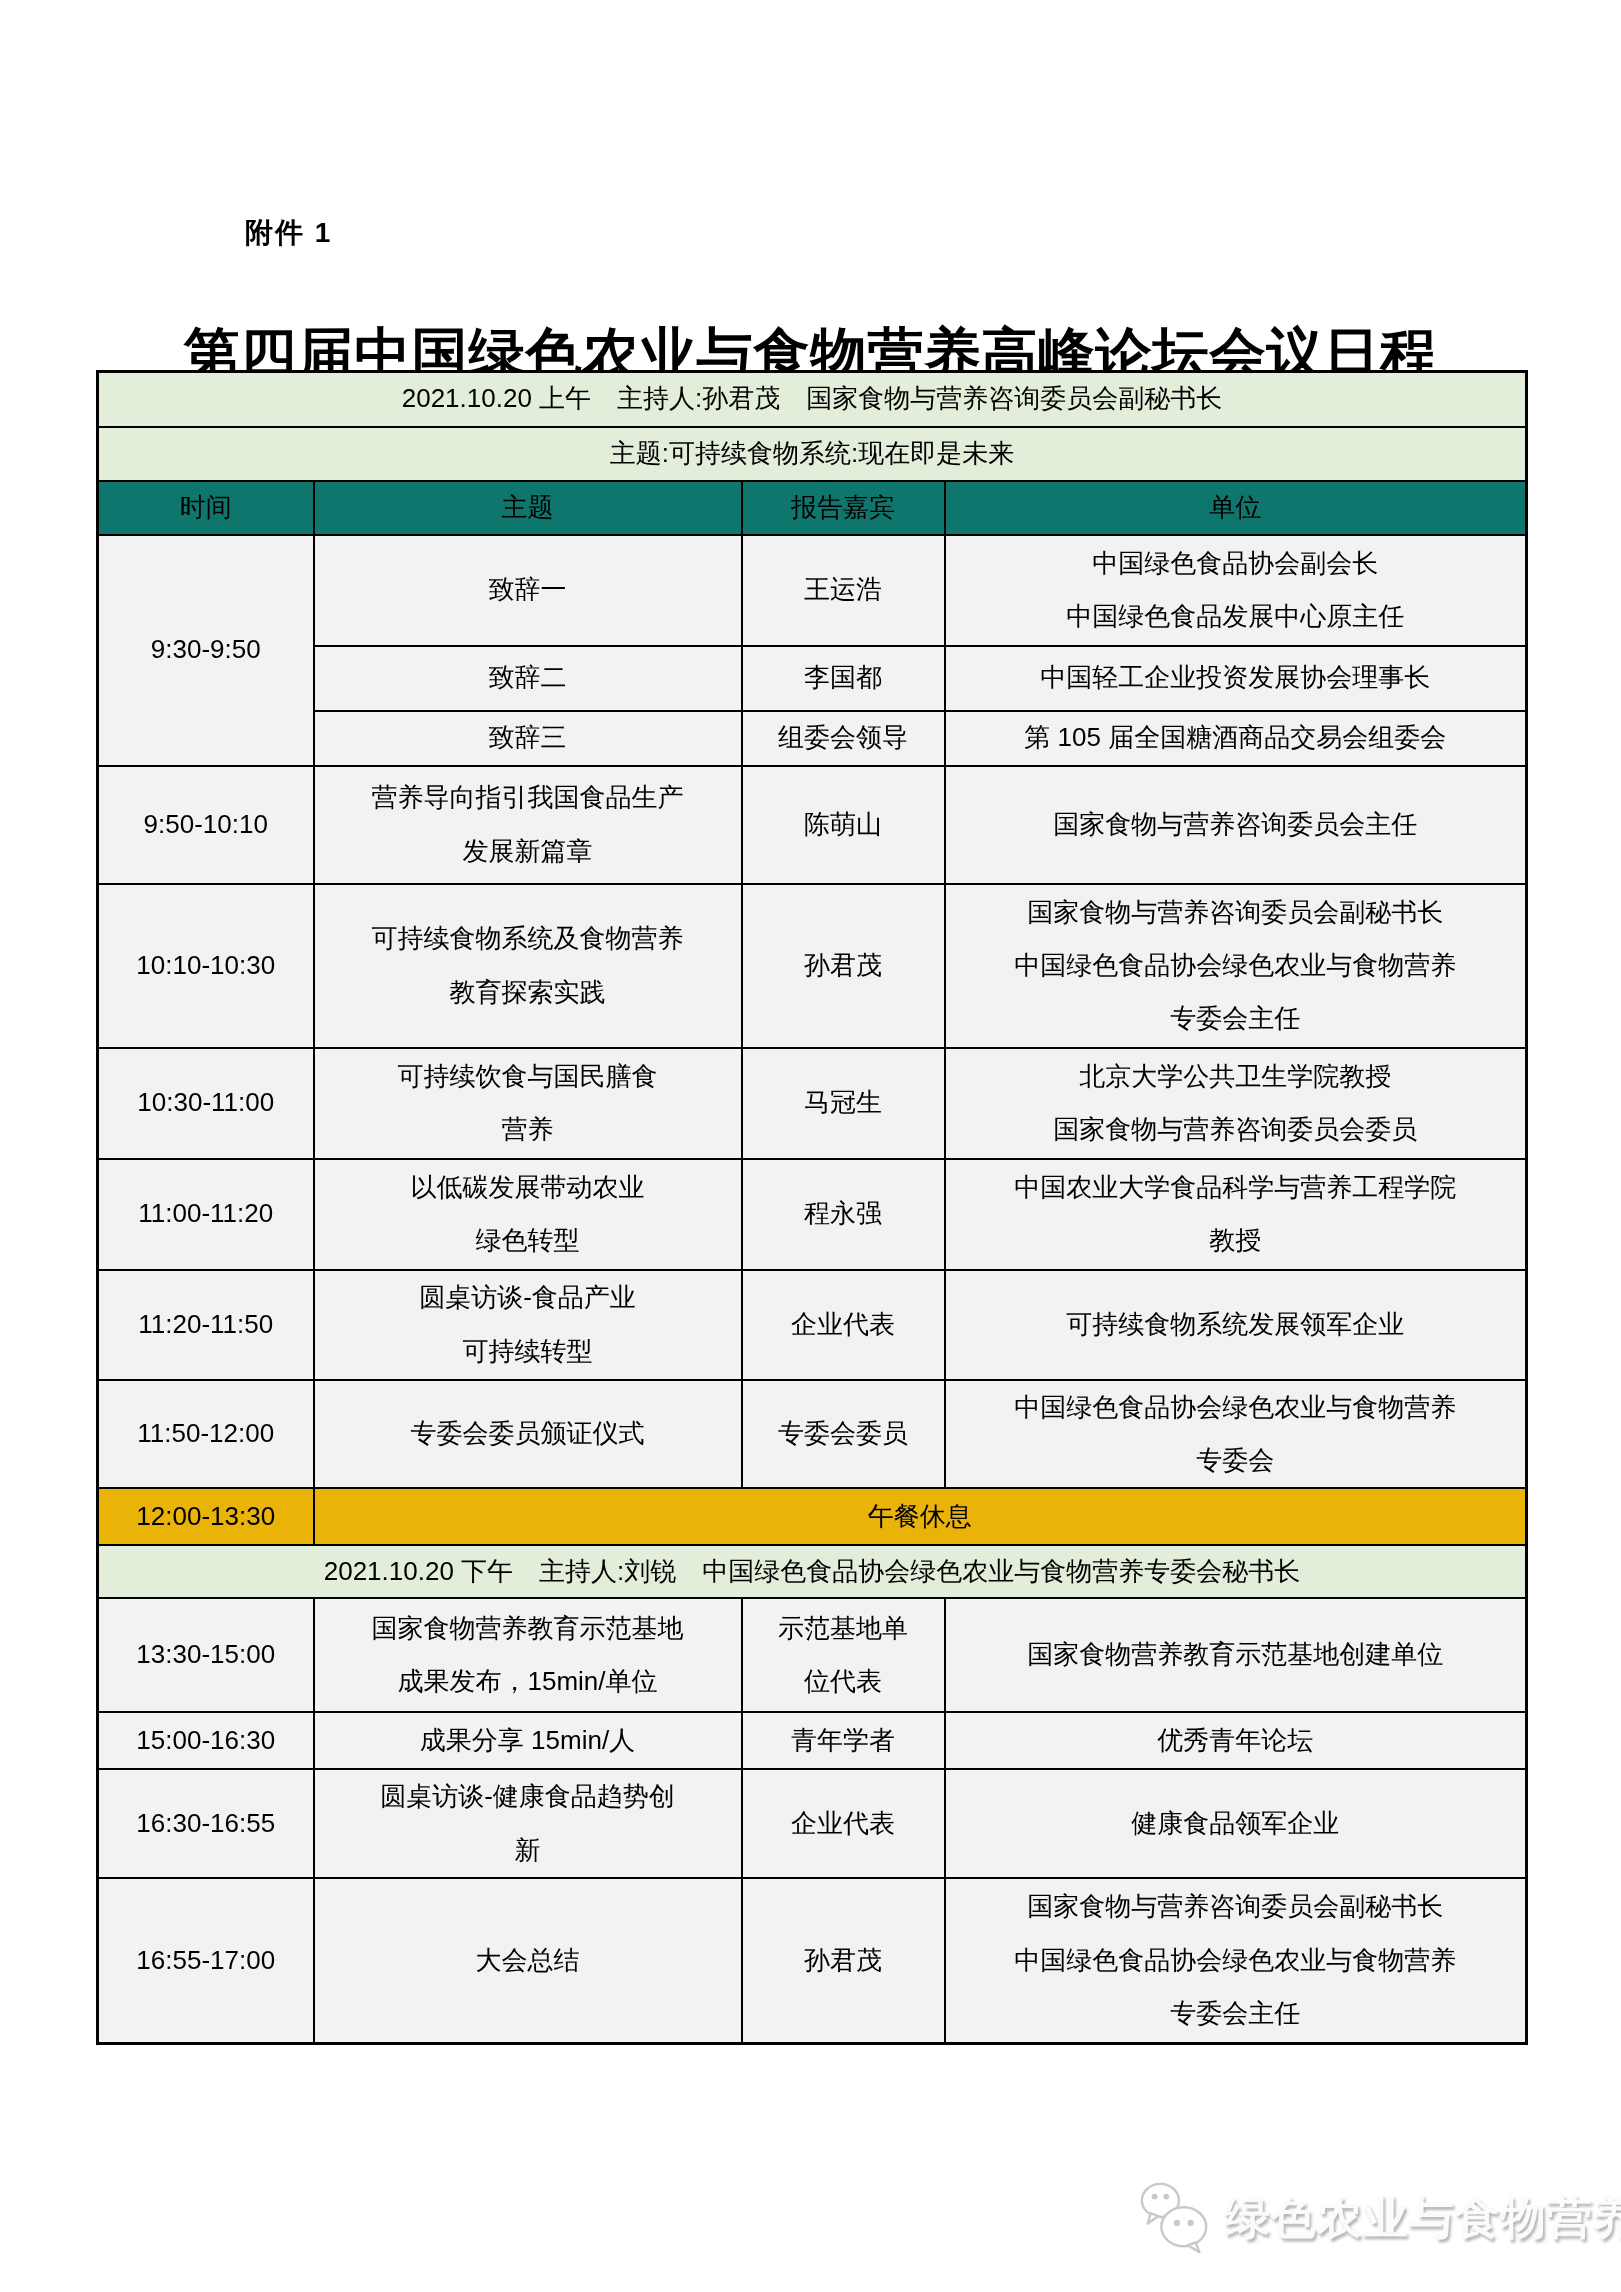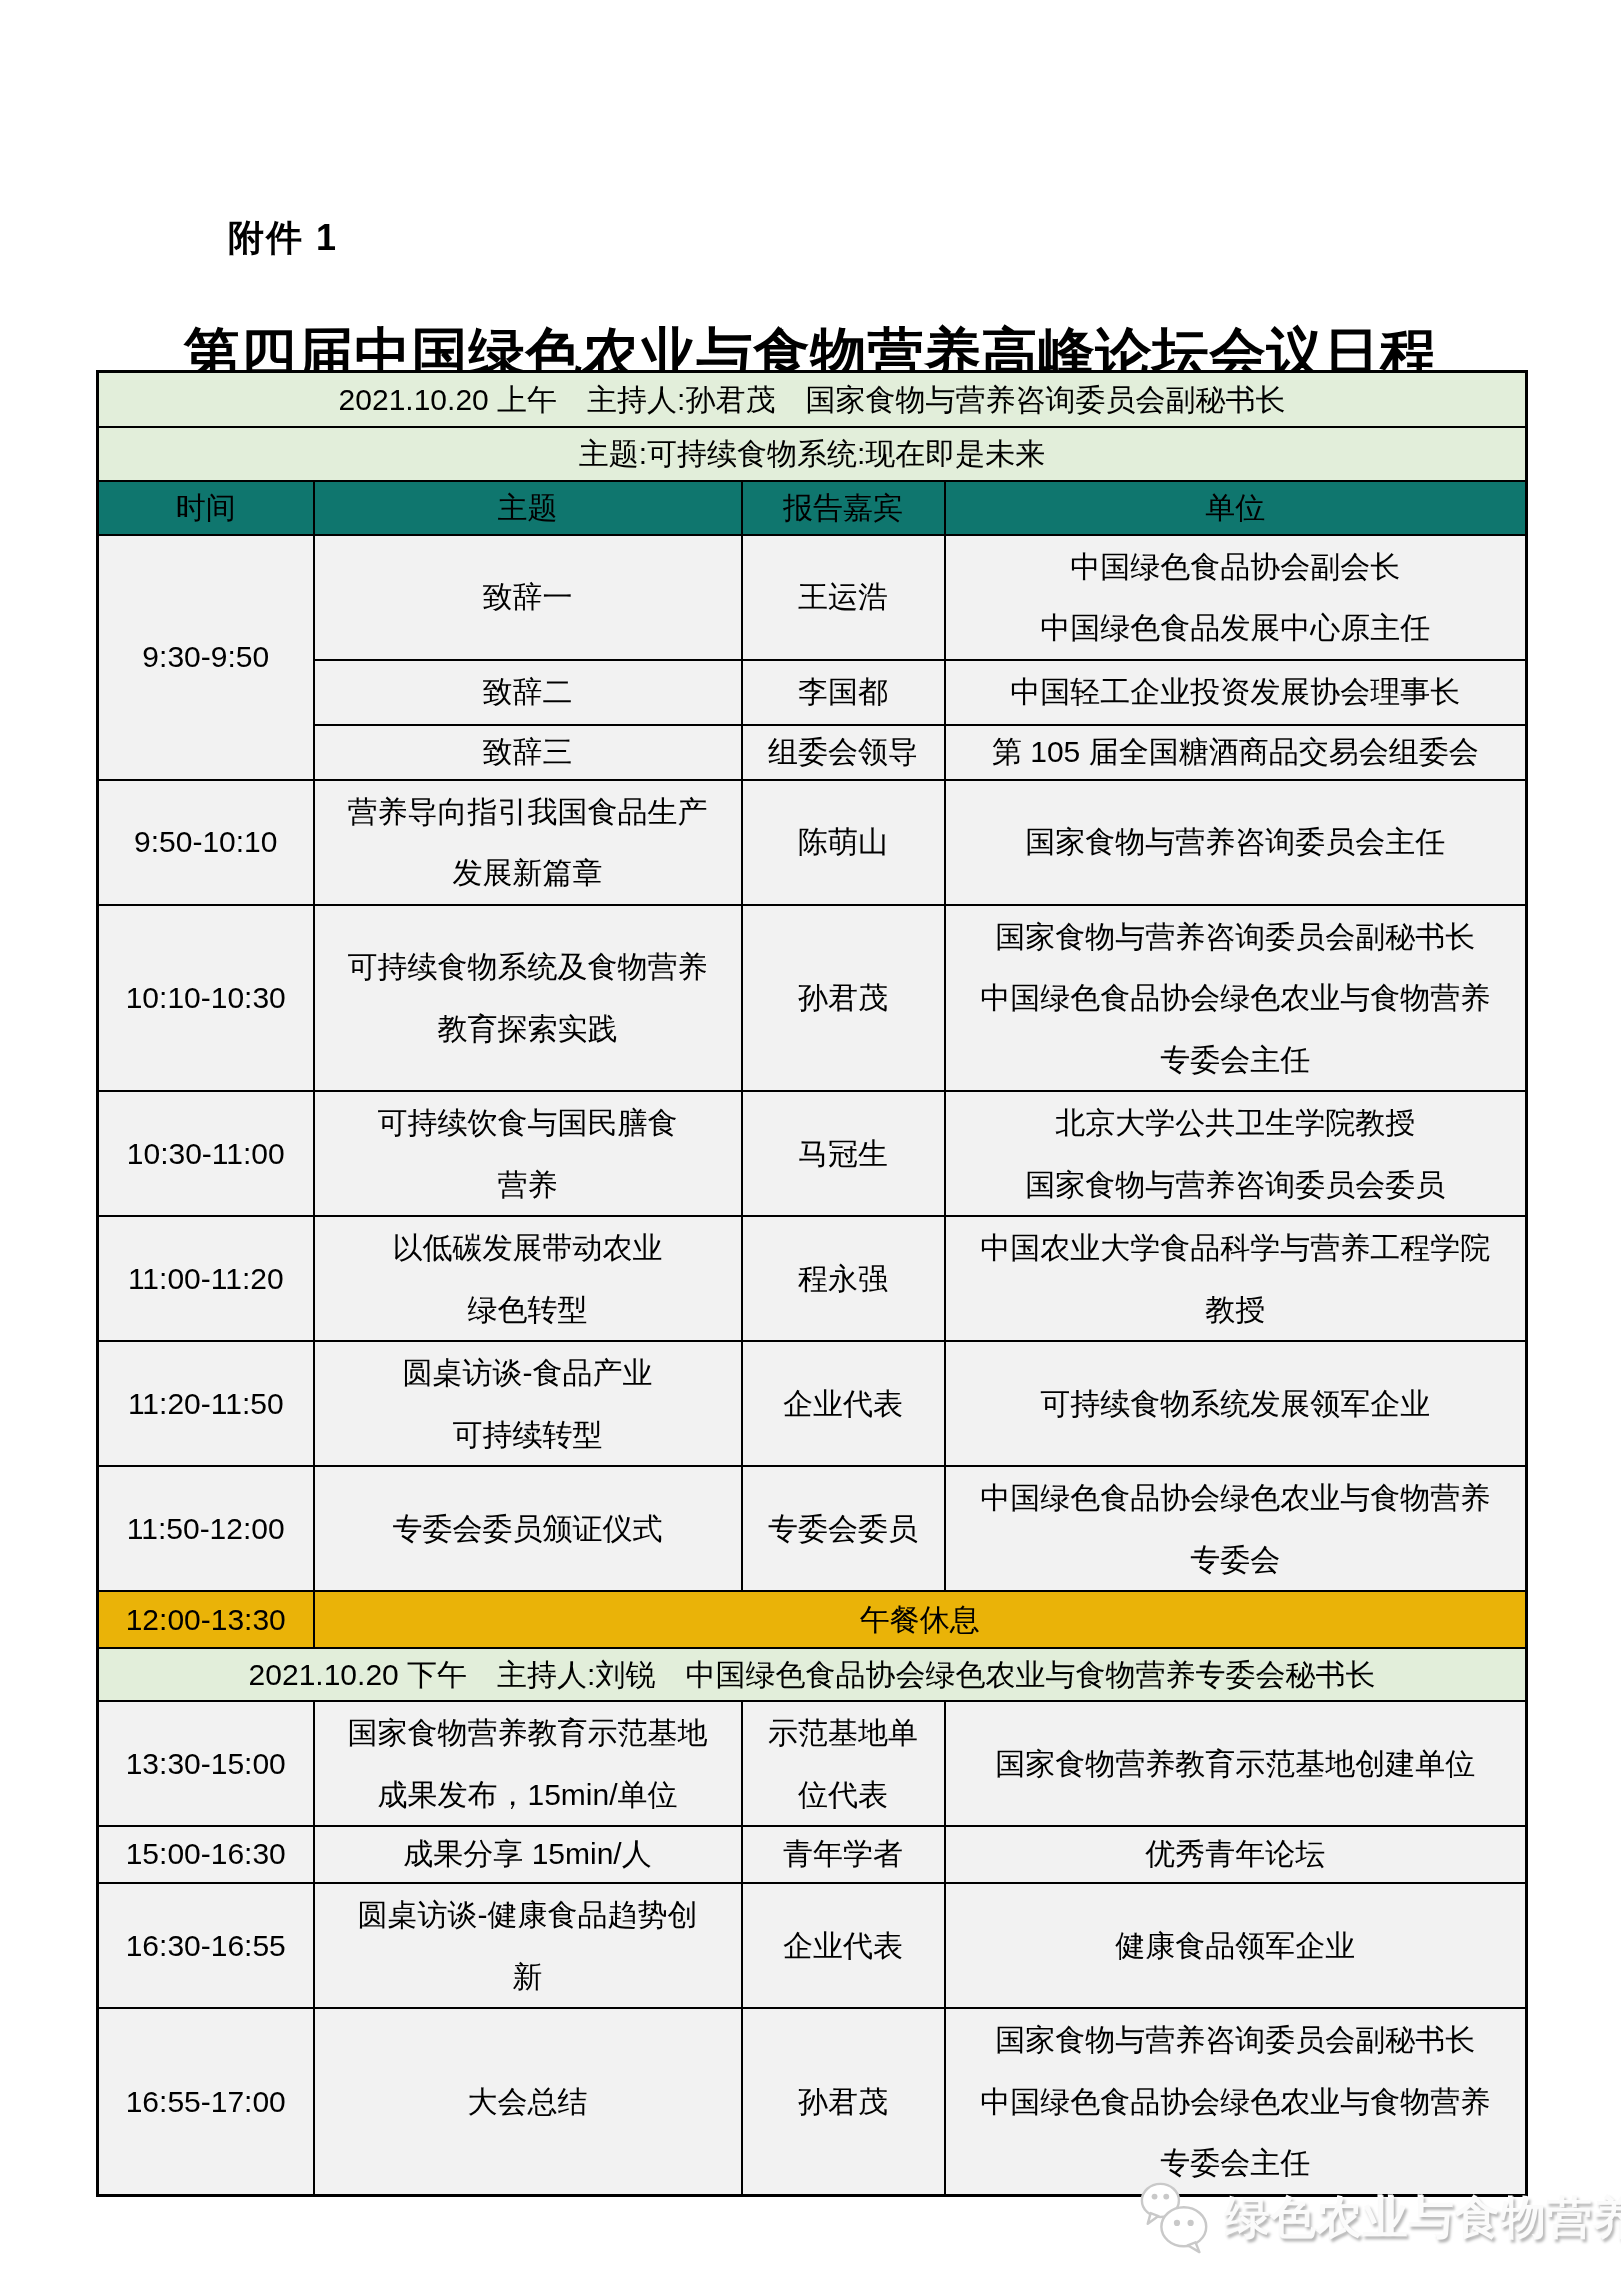--- a/index.html
+++ b/index.html
@@ -7,44 +7,44 @@
     position: relative;
     width: 1621px;
     height: 2293px;
     background: #ffffff;
     font-family: "Liberation Sans", sans-serif;
     color: #000;
     overflow: hidden;
   }
   .attachment {
     position: absolute;
-    left: 228px;
+    left: 245px;
     top: 214px;
-    font-size: 36px;
+    font-size: 28px;
     font-weight: bold;
     letter-spacing: 2px;
   }
   .doc-title {
     position: absolute;
     left: 0;
     top: 279px;
     width: 100%;
     text-align: center;
     font-size: 56px;
     font-weight: 900;
     letter-spacing: 1px;
   }
   table.schedule {
     position: absolute;
     left: 96px;
     top: 370px;
     width: 1429px;
     border-collapse: collapse;
     table-layout: fixed;
-    font-size: 30px;
+    font-size: 26px;
   }
   table.schedule td, table.schedule th {
     border-left: 2px solid #000;
     border-right: 2px solid #000;
     border-top: 2.9px solid #000;
     border-bottom: 2.9px solid #000;
     text-align: center;
     vertical-align: middle;
     background: #f2f2f2;
     font-weight: normal;

